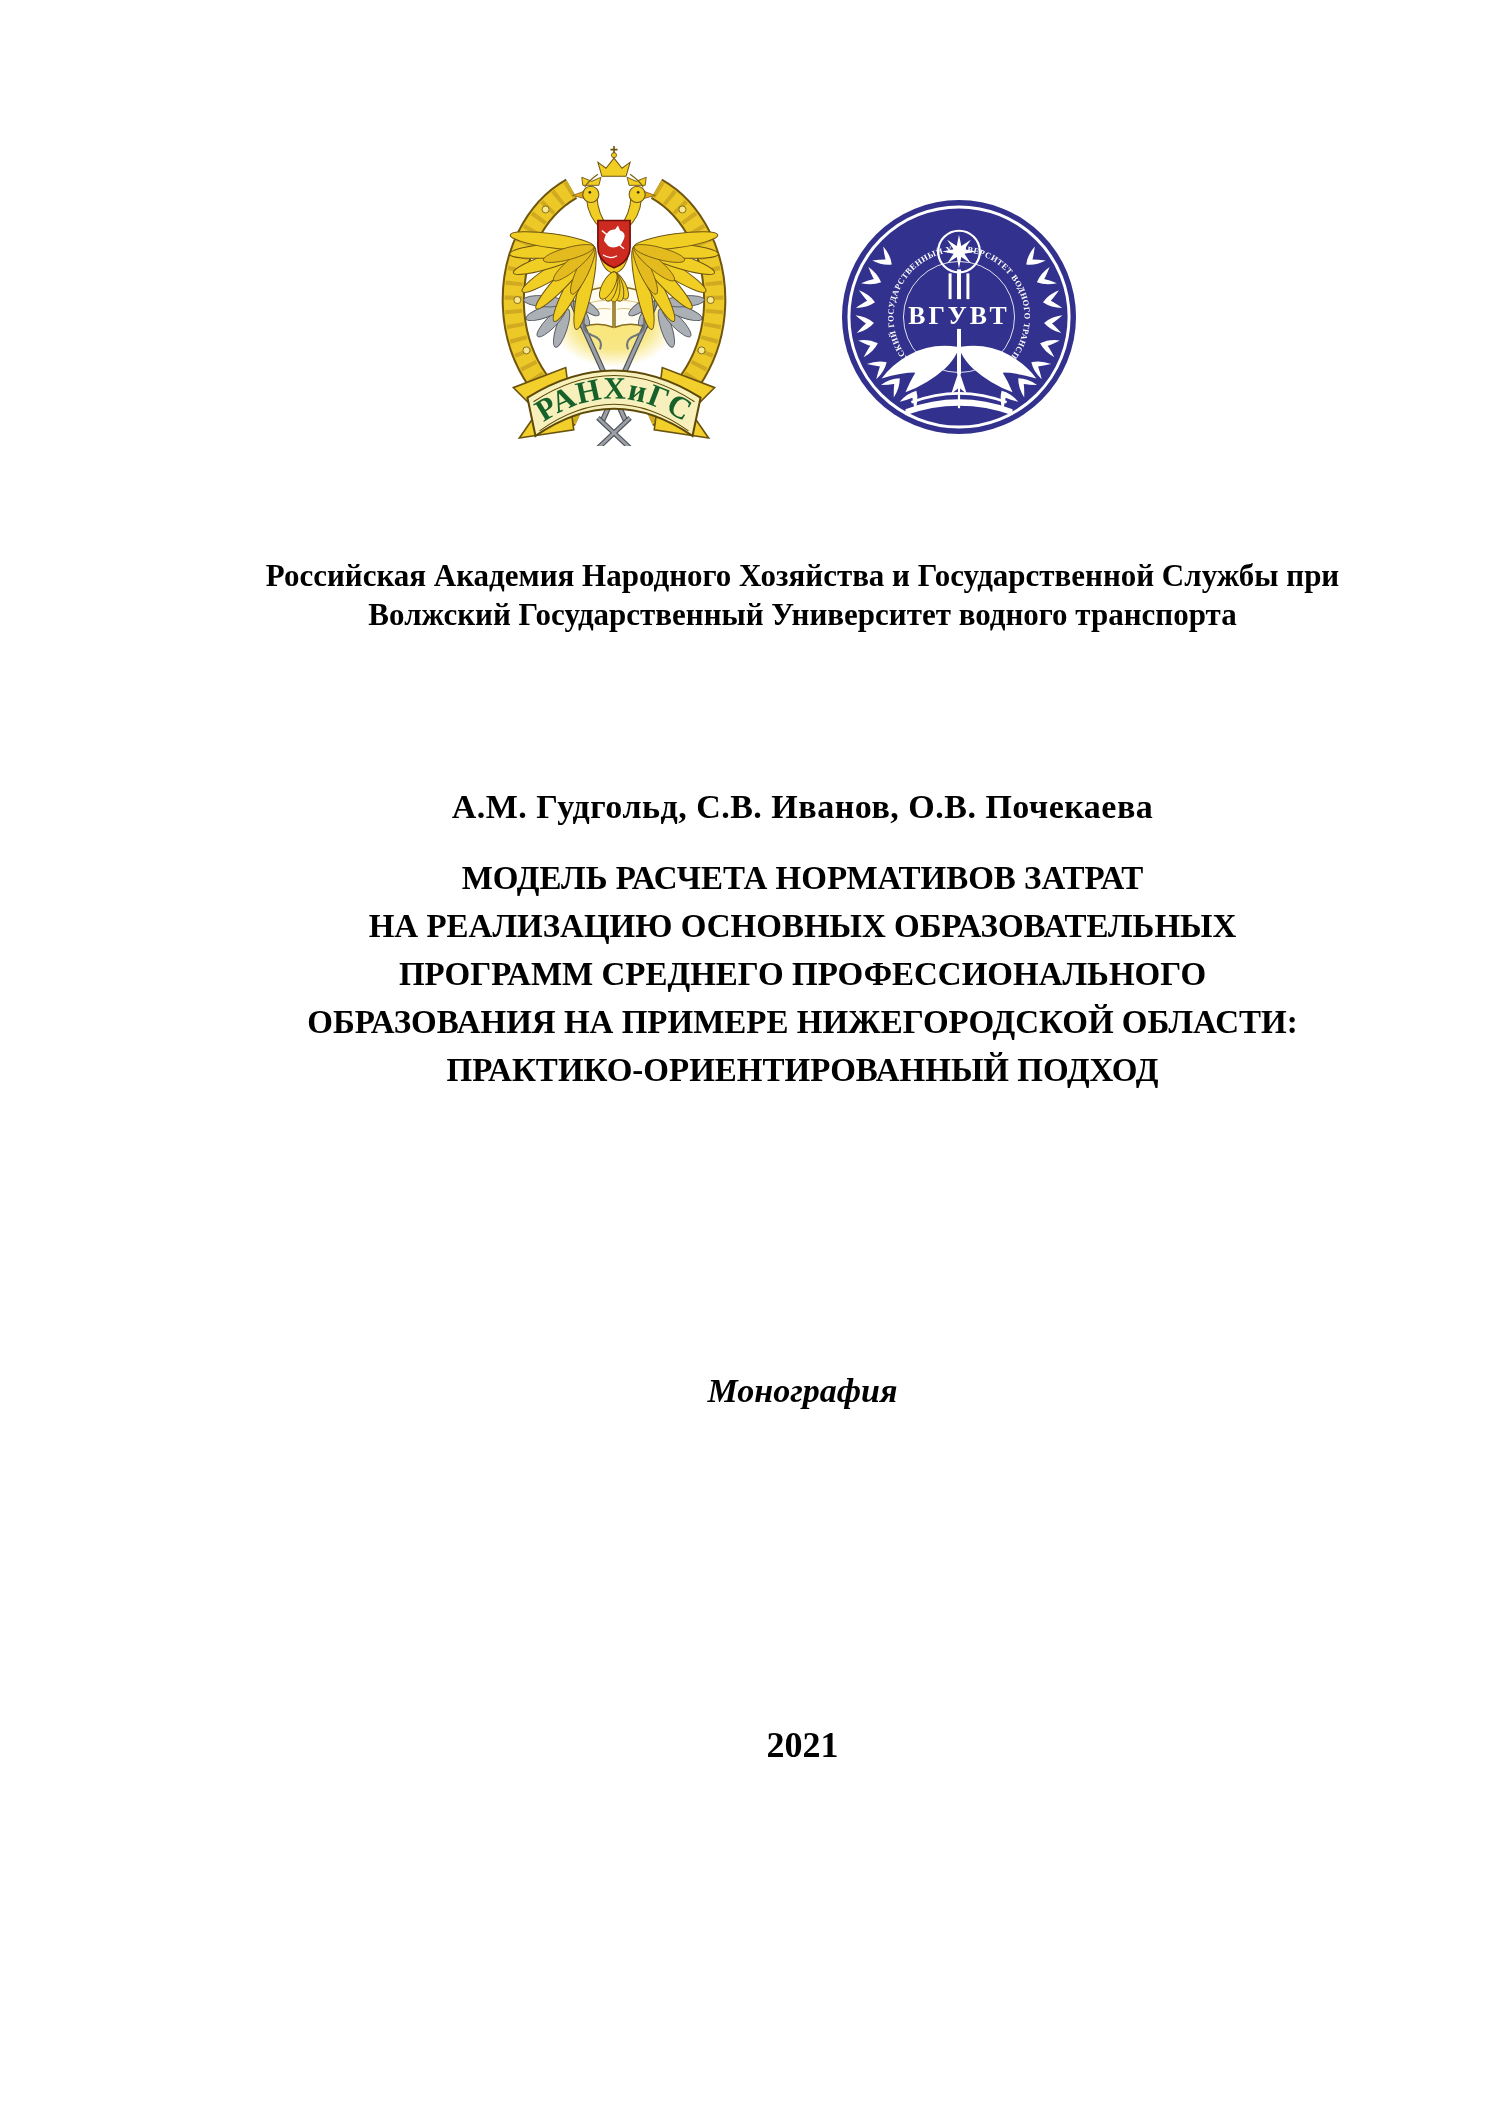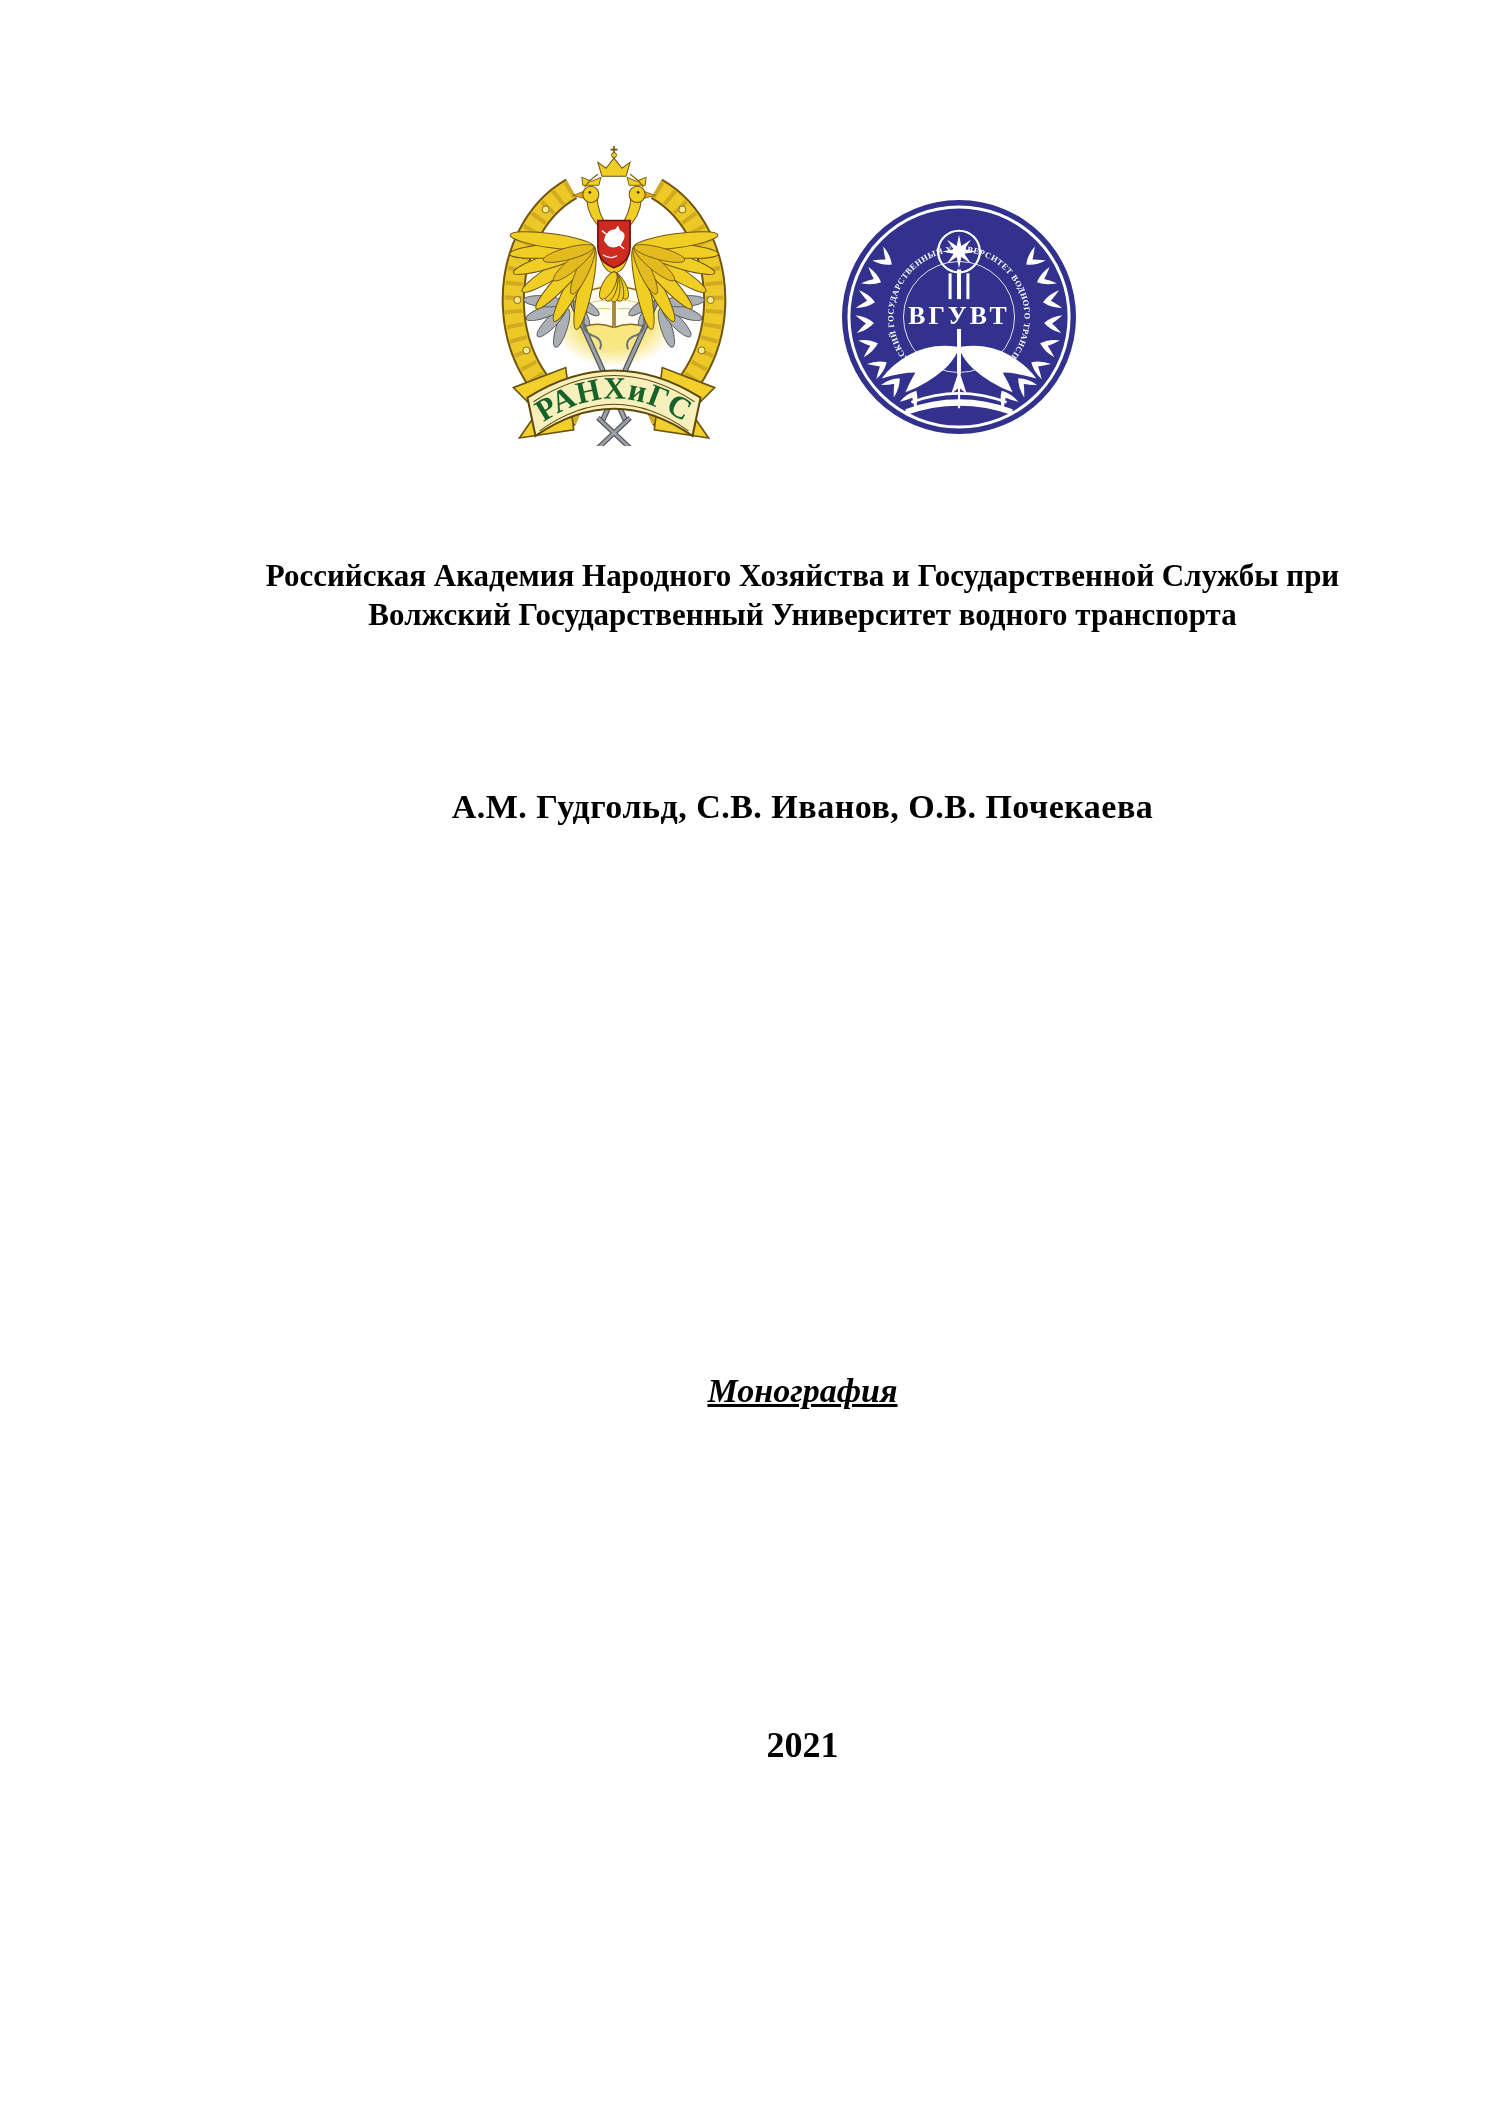--- a/index.html
+++ b/index.html
@@ -34,21 +34,20 @@
   .book-title{
     top:854px;
     font-size:33px;
     line-height:48px;
   }
   .book-title div{white-space:nowrap;}
   .subtitle{
     top:1372px;
     font-size:34px;
     font-style:italic;
-    text-decoration:underline;
   }
   .city{
     top:1662px;
     font-size:35px;
     white-space:nowrap;
   }
   .year{
     top:1724px;
     font-size:36px;
   }
@@ -244,18 +243,25 @@
     </svg>
   </div>
 
   <div class="content-line org-block">
     <div class="org-line">Российская Академия Народного Хозяйства и Государственной Службы при</div>
     <div class="org-line">Волжский Государственный Университет водного транспорта</div>
   </div>
 
   <div class="content-line authors">А.М. Гудгольд, С.В. Иванов, О.В. Почекаева</div>
 
+  <div class="content-line book-title">
+    <div>МОДЕЛЬ РАСЧЕТА НОРМАТИВОВ ЗАТРАТ</div>
+    <div>НА РЕАЛИЗАЦИЮ ОСНОВНЫХ ОБРАЗОВАТЕЛЬНЫХ</div>
+    <div>ПРОГРАММ СРЕДНЕГО ПРОФЕССИОНАЛЬНОГО</div>
+    <div>ОБРАЗОВАНИЯ НА ПРИМЕРЕ НИЖЕГОРОДСКОЙ ОБЛАСТИ:</div>
+    <div>ПРАКТИКО-ОРИЕНТИРОВАННЫЙ ПОДХОД</div>
+  </div>
 
   <div class="content-line subtitle">Монография</div>
 
   <div class="content-line year">2021</div>
 
 </div>
 
 </body></html>

